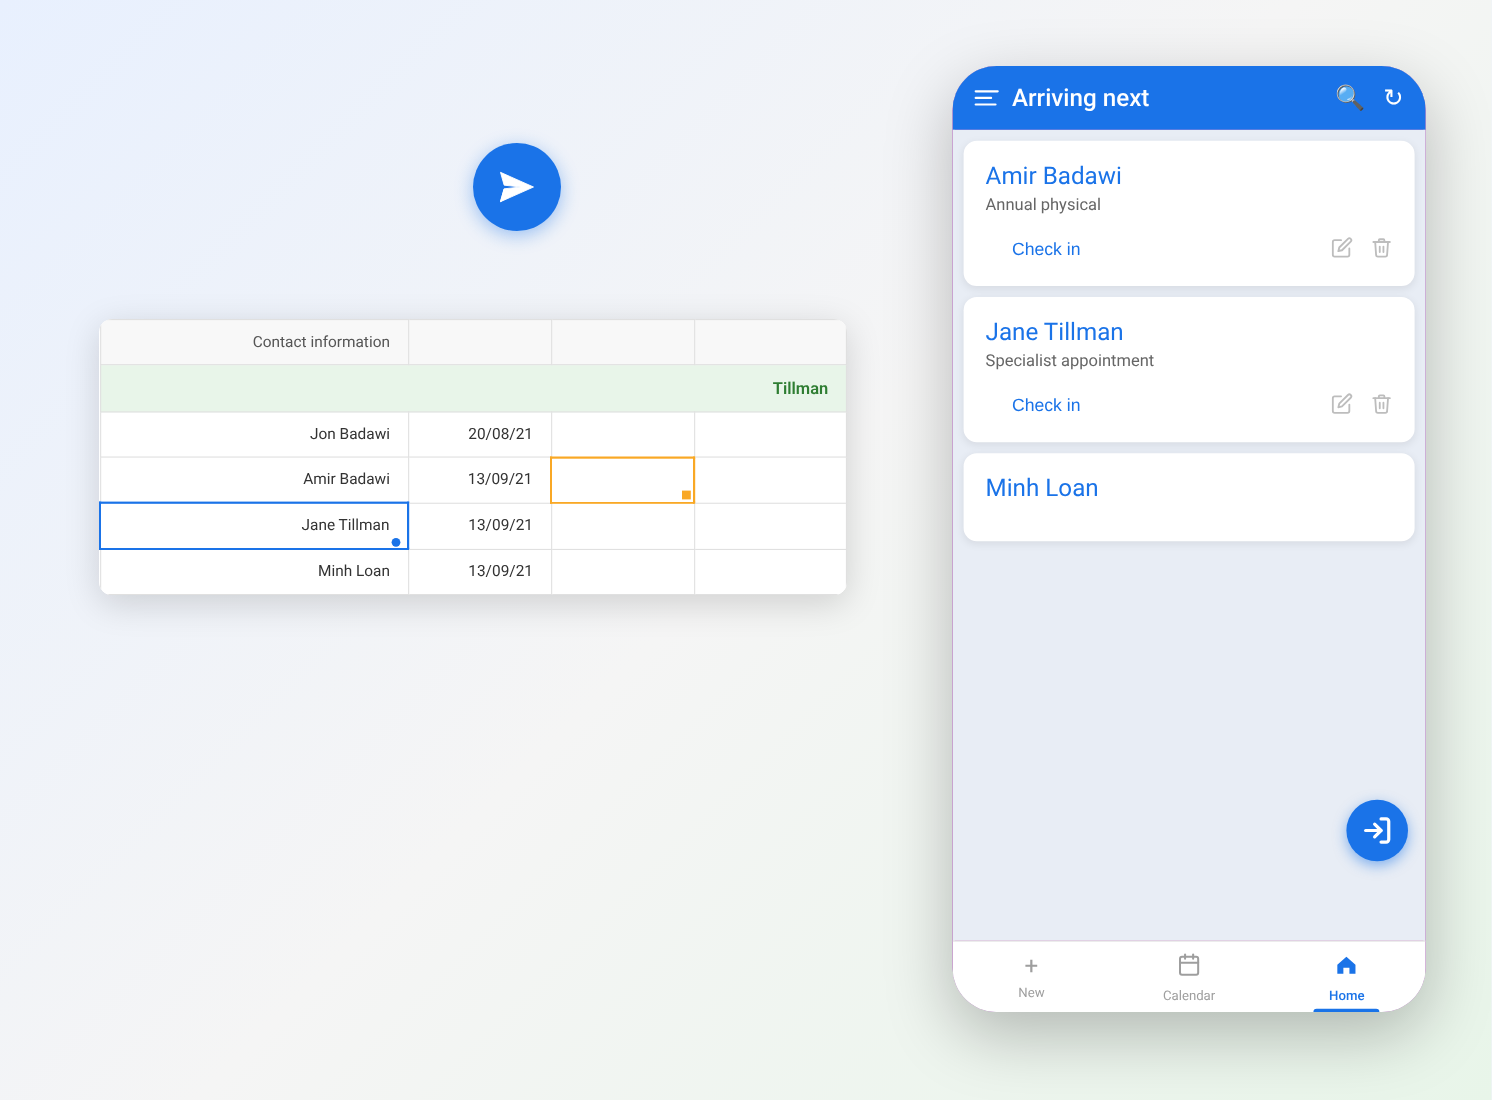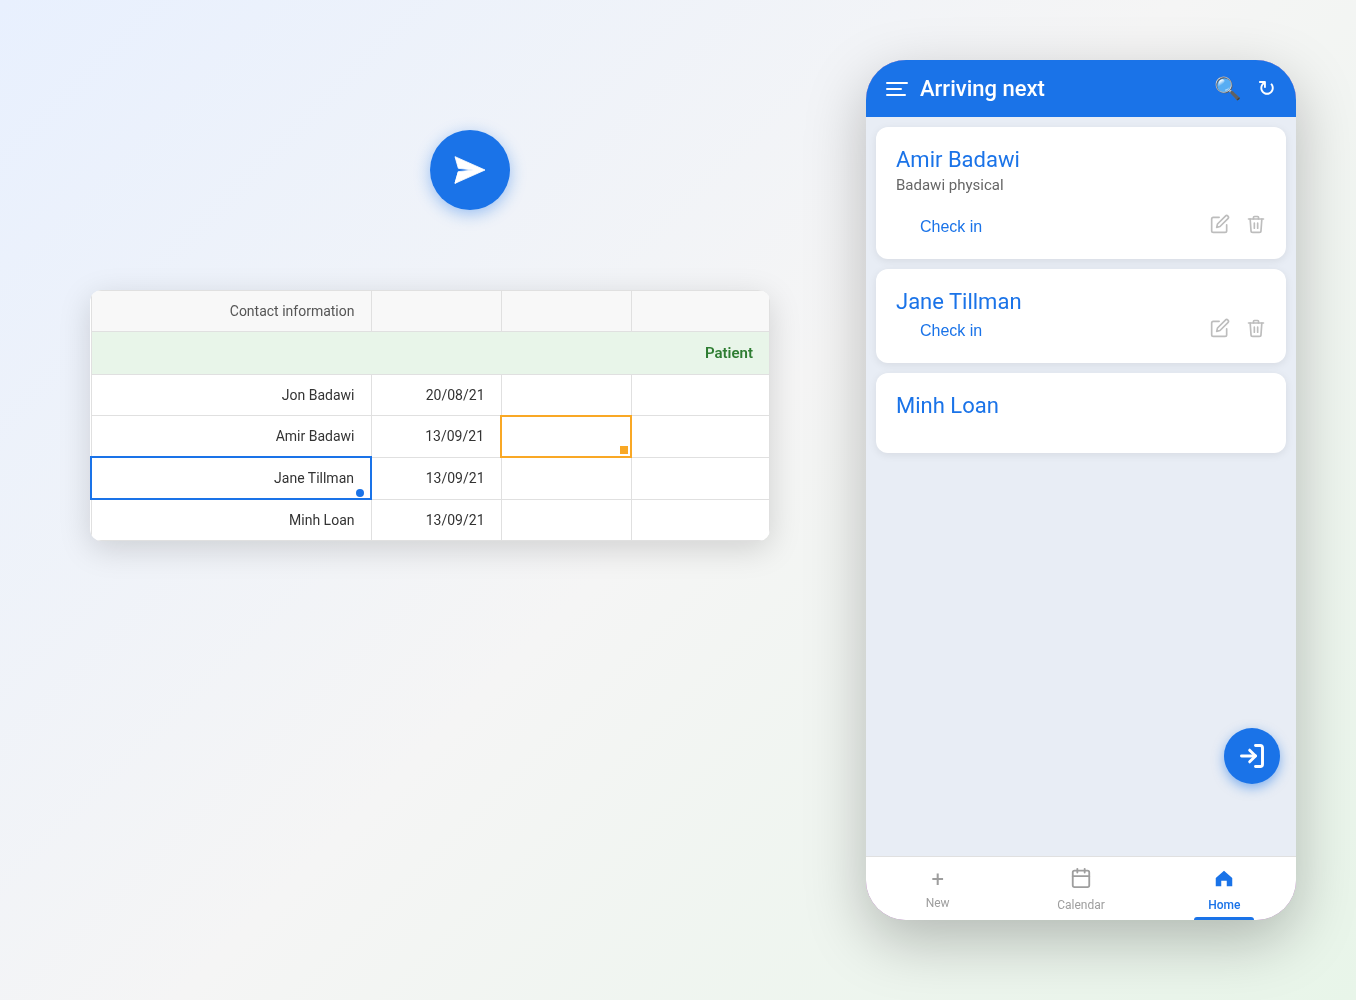--- a/index.html
+++ b/index.html
@@ -352,21 +352,21 @@
 <div class="spreadsheet-panel">
   <table class="spreadsheet-table">
     <tbody>
         <tr class="header-row">
       <td class="col-name">Contact information</td>
       <td class="col-date"></td>
       <td class="col-extra"></td>
       <td class="col-rest"></td>
     </tr>
     <tr class="section-row">
-      <td colspan="4">Patient</td>
+      <td colspan="4">Tillman</td>
     </tr>
     <tr class="data-row">
       <td class="col-name">Jon Badawi</td>
       <td class="col-date">20/08/21</td>
       <td class="col-extra"></td>
       <td class="col-rest"></td>
     </tr>
     <tr class="data-row">
       <td class="col-name">Amir Badawi</td>
       <td class="col-date">13/09/21</td>
@@ -402,21 +402,21 @@
       <div class="app-header-actions">
         <span class="app-header-icon">🔍</span>
         <span class="app-header-icon">↻</span>
       </div>
     </div>
 
     <div class="app-content">
 
       <div class="patient-card">
         <div class="patient-name">Amir Badawi</div>
-        <div class="patient-type">Badawi physical</div>
+        <div class="patient-type">Annual physical</div>
         <div class="patient-actions">
           <button class="check-in-btn">Check in</button>
           <div class="card-icons">
             <span class="card-icon">
               <svg width="20" height="20" viewBox="0 0 24 24" fill="none" stroke="#bdbdbd" stroke-width="2" stroke-linecap="round" stroke-linejoin="round">
                 <path d="M11 4H4a2 2 0 0 0-2 2v14a2 2 0 0 0 2 2h14a2 2 0 0 0 2-2v-7"></path>
                 <path d="M18.5 2.5a2.121 2.121 0 0 1 3 3L12 15l-4 1 1-4 9.5-9.5z"></path>
               </svg>
             </span>
             <span class="card-icon">
@@ -426,20 +426,21 @@
                 <path d="M10 11v6M14 11v6"></path>
                 <path d="M9 6V4a1 1 0 0 1 1-1h4a1 1 0 0 1 1 1v2"></path>
               </svg>
             </span>
           </div>
         </div>
       </div>
 
       <div class="patient-card">
         <div class="patient-name">Jane Tillman</div>
+        <div class="patient-type">Specialist appointment</div>
         <div class="patient-actions">
           <button class="check-in-btn">Check in</button>
           <div class="card-icons">
             <span class="card-icon">
               <svg width="20" height="20" viewBox="0 0 24 24" fill="none" stroke="#bdbdbd" stroke-width="2" stroke-linecap="round" stroke-linejoin="round">
                 <path d="M11 4H4a2 2 0 0 0-2 2v14a2 2 0 0 0 2 2h14a2 2 0 0 0 2-2v-7"></path>
                 <path d="M18.5 2.5a2.121 2.121 0 0 1 3 3L12 15l-4 1 1-4 9.5-9.5z"></path>
               </svg>
             </span>
             <span class="card-icon">

